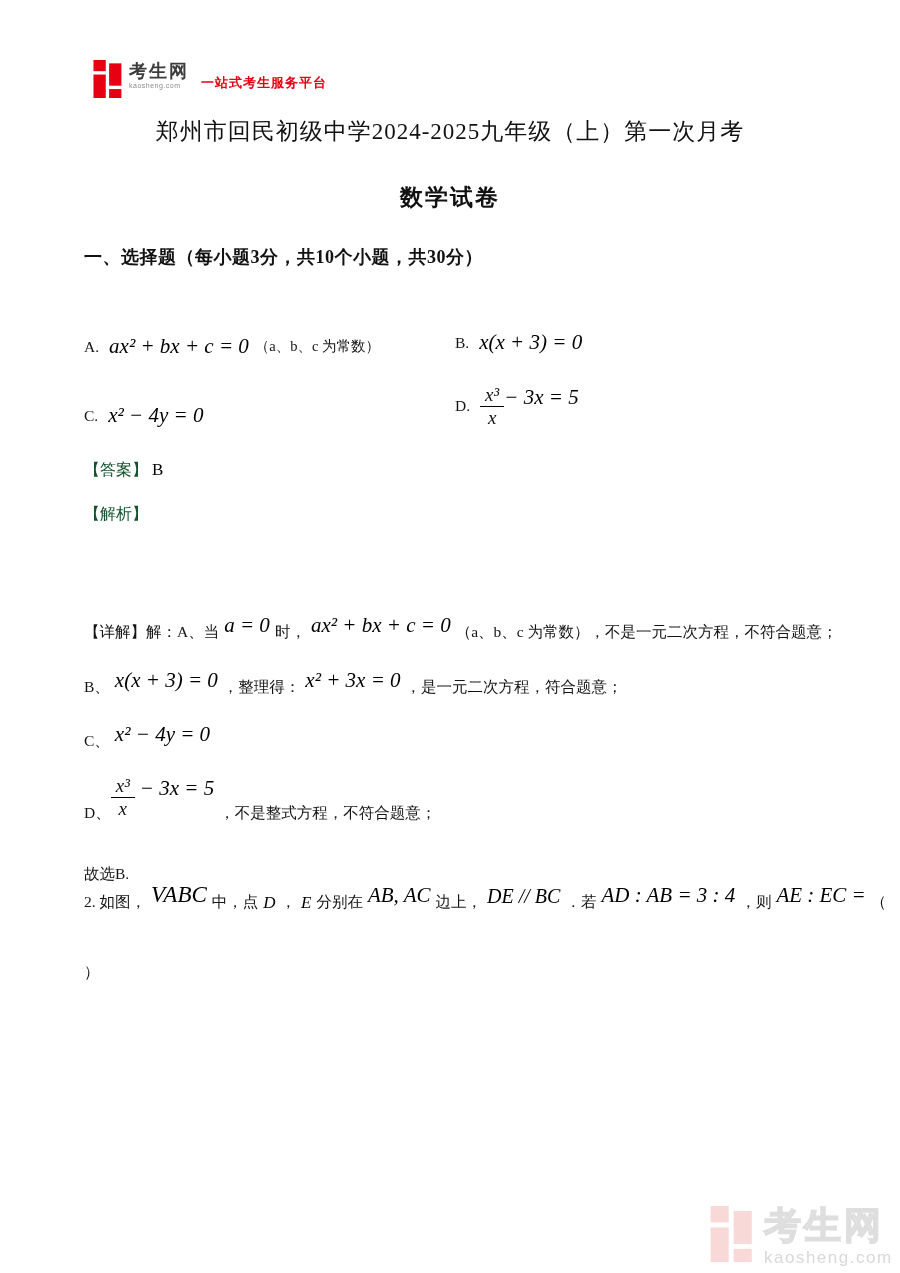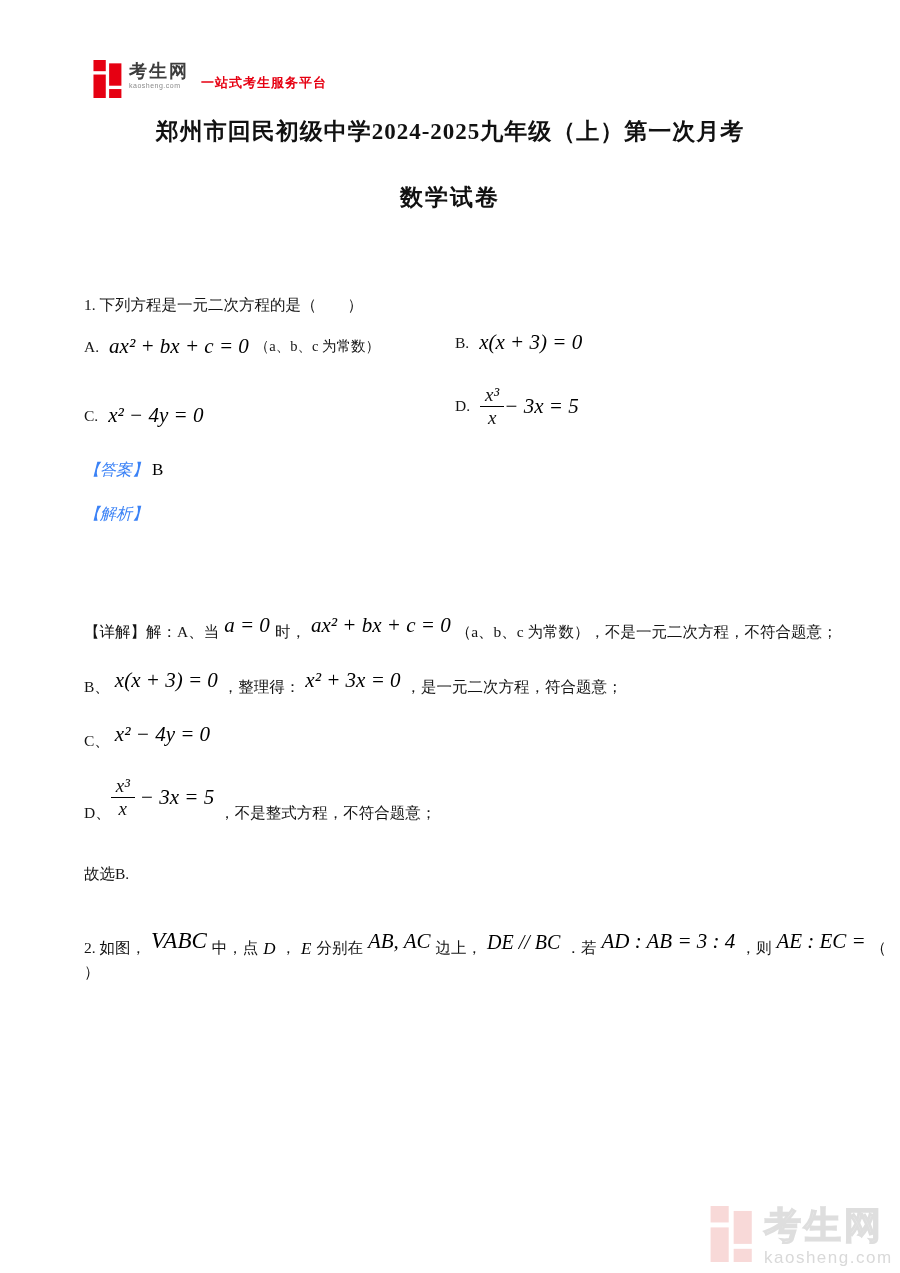--- a/index.html
+++ b/index.html
@@ -10,36 +10,36 @@
     font-family:"Liberation Serif","DejaVu Serif",serif; color:#111;
   }
   
   .logo { position:absolute; left:93px; top:56px; display:flex; align-items:flex-start; }
   .logo-mark { width:30px; height:38px; }
   .logo-col { margin-left:6px; display:flex; flex-direction:column; }
   .logo-brand { font-size:18px; font-weight:bold; color:#3c3c3c; letter-spacing:2px; line-height:22px; font-family:"Liberation Sans","DejaVu Sans",sans-serif; }
   .logo-domain { font-size:7px; color:#8a8a8a; letter-spacing:.5px; font-family:"Liberation Sans",sans-serif; }
   .logo-tagline { margin-left:12px; margin-top:14px; font-size:13px; font-weight:bold; color:#e60012; letter-spacing:1px; font-family:Liberation Sans, sans-serif; }
   
-  .title1 { position:absolute; top:112px; left:0; right:0; text-align:center; font-size:23px; font-weight:bold; letter-spacing:1px; }
+  .title1 { position:absolute; top:112px; left:0; right:0; text-align:center; font-size:23px; font-weight:normal; letter-spacing:1px; }
   .title2 { position:absolute; top:178px; left:0; right:0; text-align:center; font-size:23px; font-weight:bold; letter-spacing:2px; }
   .sec-heading { position:absolute; left:84px; top:241px; font-size:18px; font-weight:bold; letter-spacing:.5px; }
   
   .t { font-size:15.5px; color:#141414; }
   .math { font-family:"Liberation Serif","DejaVu Serif",serif; font-style:italic; font-size:21px; color:#000; white-space:nowrap; }
   .raise { position:relative; top:-5px; }
   .q1stem { position:absolute; left:84px; top:291px; }
   .opt { position:absolute; display:flex; align-items:center; white-space:nowrap; }
   .opt .lbl { margin-right:10px; }
   .opt .note { font-size:14.5px; margin-left:6px; color:#141414; }
   .frac { display:inline-block; text-align:center; vertical-align:middle; font-style:italic; font-family:"Liberation Serif",serif; font-size:19px; line-height:1.05; }
   .frac .num { display:block; border-bottom:1.4px solid #000; padding:0 5px 1px 5px; }
   .frac .den { display:block; padding-top:1px; }
-  .eq { display:inline-flex; align-items:center; }
-  .blue { color:#3b82f6;font-style:italic; }
+  .eq { display:inline-flex; align-items:flex-start; }
+  .blue { color:#14532d; }
   .ansline { position:absolute; left:84px; top:456px; font-size:16px; }
   .ansline .val { color:#000; font-size:17px; margin-left:4px; font-family:"Liberation Serif",serif; }
   .jiexi { position:absolute; left:84px; top:500px; font-size:16px; }
   .fenxi { position:absolute; left:84px; top:531px; width:745px; font-size:15.5px; line-height:42px; text-align:justify; }
   .dl { position:absolute; left:84px; display:flex; align-items:flex-end; white-space:nowrap; }
   .dl .math { margin:0 5px; }
   .footer { position:absolute; top:1172px; left:0; right:0; text-align:center; font-size:15px; color:#1c1c1c; letter-spacing:.5px; }
   
   .wm { position:absolute; left:710px; top:1202px; display:flex; align-items:flex-start; }
   .wm-mark { width:44px; height:56px; }
@@ -62,22 +62,22 @@
     <div class="logo-col">
       <span class="logo-brand">考生网</span>
       <span class="logo-domain">kaosheng.com</span>
     </div>
     <span class="logo-tagline">一站式考生服务平台</span>
   </div>
 
   <div class="title1">郑州市回民初级中学2024-2025九年级（上）第一次月考</div>
   <div class="title2">数学试卷</div>
 
+  <div class="sec-heading">一、选择题（每小题3分，共10个小题，共30分）</div>
 
-  <div class="q1stem t">1. 下列方程是一元二次方程的是（　　）</div>
 
   <div class="opt" style="left:84px; top:330px;">
     <span class="lbl t">A.</span>
     <span class="math">ax² + bx + c = 0</span>
     <span class="note">（a、b、c 为常数）</span>
   </div>
   <div class="opt" style="left:455px; top:326px;">
     <span class="lbl t">B.</span>
     <span class="math">x(x + 3) = 0</span>
   </div>
@@ -132,21 +132,21 @@
       </span>
       <span class="math">− 3x = 5</span>
     </span>
     <span class="t">，不是整式方程，不符合题意；</span>
   </div>
 
   <div class="dl" style="top:860px;align-items:flex-end;">
     <span class="t">故选B.</span>
   </div>
 
-  <div class="dl" style="top:929px;align-items:flex-end;">
+  <div class="dl" style="top:883px;align-items:flex-end;">
     <span class="t">2. 如图，</span>
     <span class="math raise" style="font-size:23px;">VABC</span>
     <span class="t">中，点</span>
     <span class="math" style="font-size:17px;">D</span>
     <span class="t">，</span>
     <span class="math" style="font-size:17px;">E</span>
     <span class="t">分别在</span>
     <span class="math raise">AB, AC</span>
     <span class="t">边上，</span>
     <span class="math raise" style="font-size:20px;">DE // BC</span>

